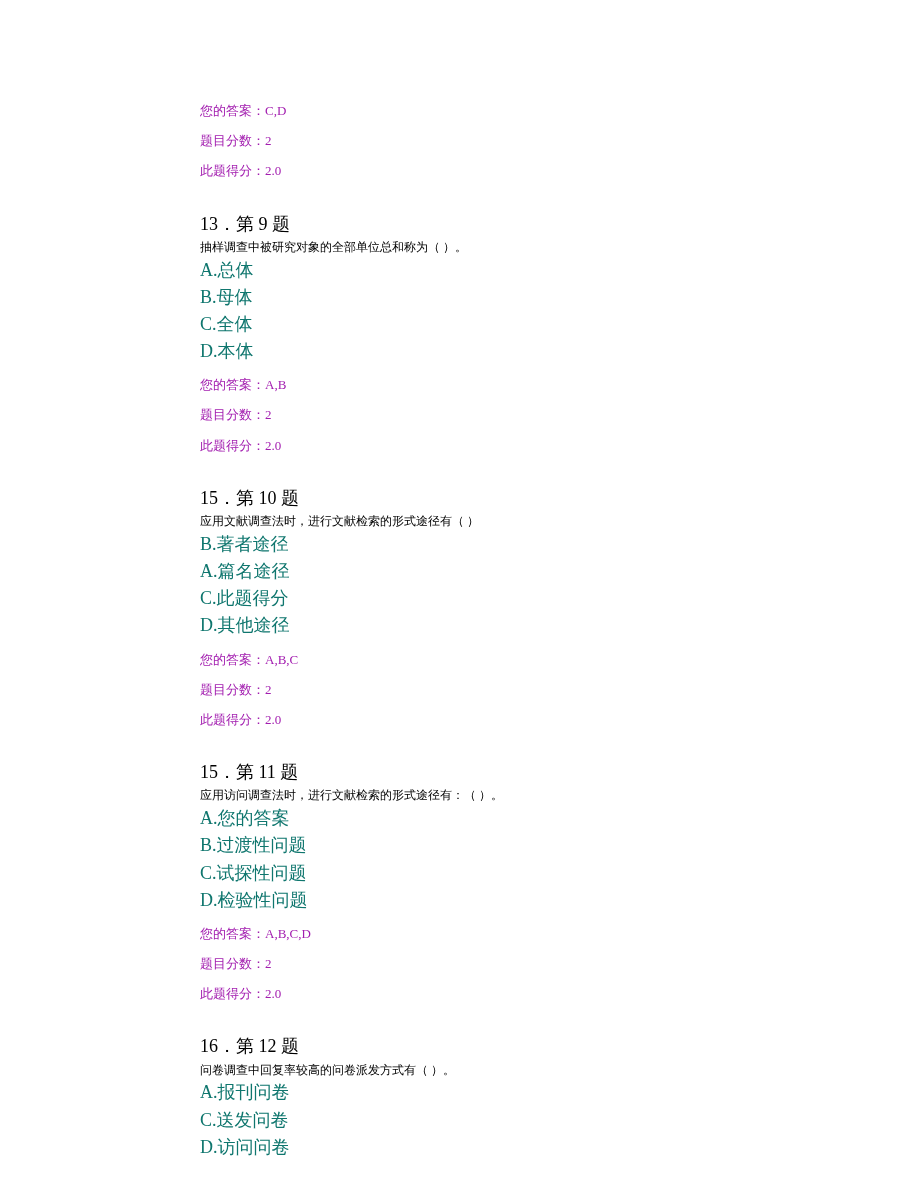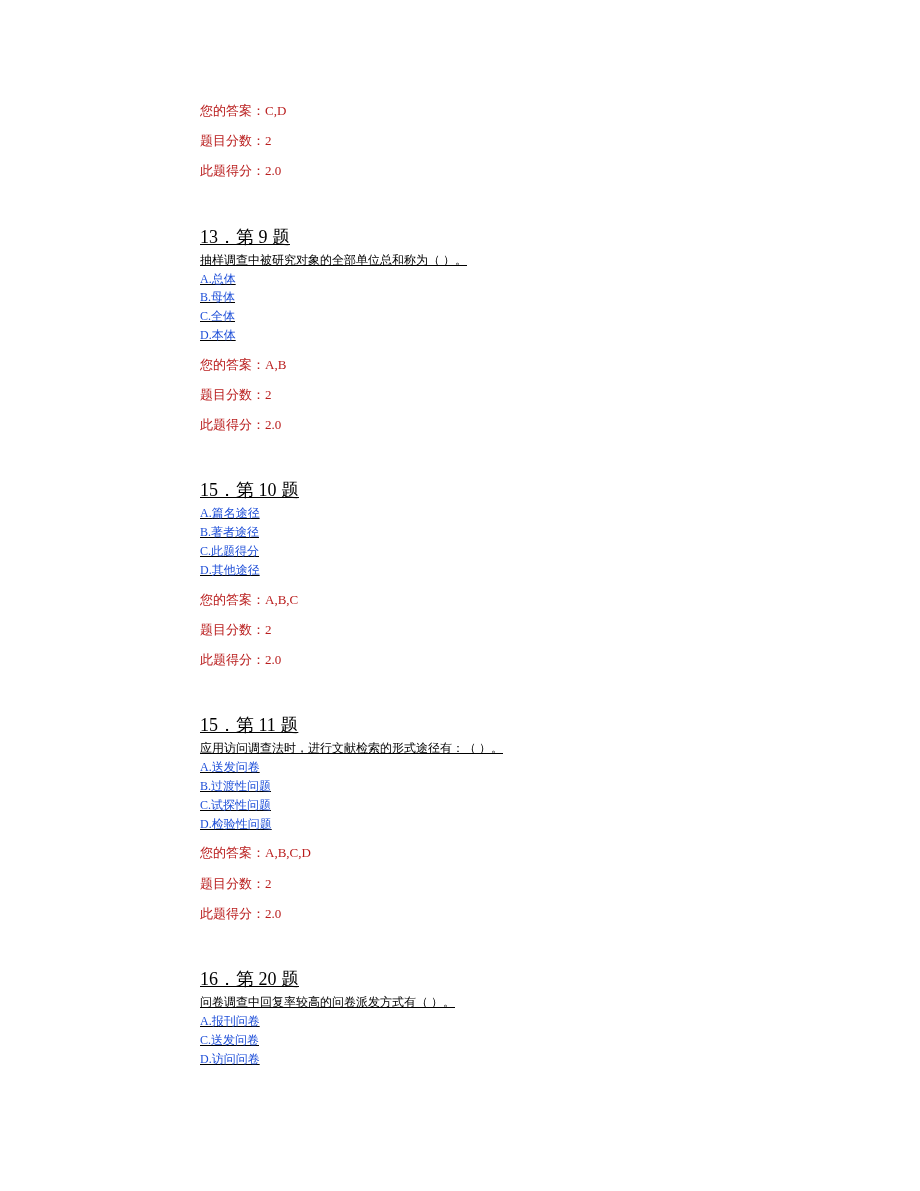--- a/index.html
+++ b/index.html
@@ -8,42 +8,41 @@
       color: #000;
       background: #fff;
       margin: 0;
       padding: 90px 200px 60px 200px;
       width: 920px;
       box-sizing: border-box;
       line-height: 1.4;
     }
     .meta-line {
       font-size: 13px;
-      color: #b91c1c;
+      color: #a21caf;
       margin: 12px 0;
       font-family: "SimSun", "宋体", serif;
     }
     .question-block {
-      margin-top: 44px;
+      margin-top: 31px;
       margin-bottom: 4px;
-      text-decoration: underline;
     }
     .question-header {
       font-size: 18px;
       color: #000;
       margin-bottom: 2px;
     }
     .question-text {
       font-size: 12px;
       color: #000;
       margin-bottom: 2px;
     }
     .option {
-      font-size: 12px;
-      color: #1d4ed8;
+      font-size: 18px;
+      color: #0f766e;
       margin-bottom: 2px;
     }
   </style>
 </head>
 <body>
 
 <div class="meta-line">
   <span>您的答案：</span><span>C,D</span>
 </div>
 <div class="meta-line">
@@ -66,52 +65,53 @@
 </div>
 <div class="meta-line">
   <span>题目分数：</span><span>2</span>
 </div>
 <div class="meta-line">
   <span>此题得分：</span><span>2.0</span>
 </div>
 
 <div class="question-block">
   <div class="question-header">15．第 10 题</div>
+  <div class="question-text">应用文献调查法时，进行文献检索的形式途径有（ ）</div>
+  <div class="option">B.著者途径</div>
   <div class="option">A.篇名途径</div>
-  <div class="option">B.著者途径</div>
   <div class="option">C.此题得分</div>
   <div class="option">D.其他途径</div>
 </div>
 <div class="meta-line">
   <span>您的答案：</span><span>A,B,C</span>
 </div>
 <div class="meta-line">
   <span>题目分数：</span><span>2</span>
 </div>
 <div class="meta-line">
   <span>此题得分：</span><span>2.0</span>
 </div>
 
 <div class="question-block">
   <div class="question-header">15．第 11 题</div>
   <div class="question-text">应用访问调查法时，进行文献检索的形式途径有：（ ）。</div>
-  <div class="option">A.送发问卷</div>
+  <div class="option">A.您的答案</div>
   <div class="option">B.过渡性问题</div>
   <div class="option">C.试探性问题</div>
   <div class="option">D.检验性问题</div>
 </div>
 <div class="meta-line">
   <span>您的答案：</span><span>A,B,C,D</span>
 </div>
 <div class="meta-line">
   <span>题目分数：</span><span>2</span>
 </div>
 <div class="meta-line">
   <span>此题得分：</span><span>2.0</span>
 </div>
 
 <div class="question-block">
-  <div class="question-header">16．第 20 题</div>
+  <div class="question-header">16．第 12 题</div>
   <div class="question-text">问卷调查中回复率较高的问卷派发方式有（ ）。</div>
   <div class="option">A.报刊问卷</div>
   <div class="option">C.送发问卷</div>
   <div class="option">D.访问问卷</div>
 </div>
 
 </body></html>

